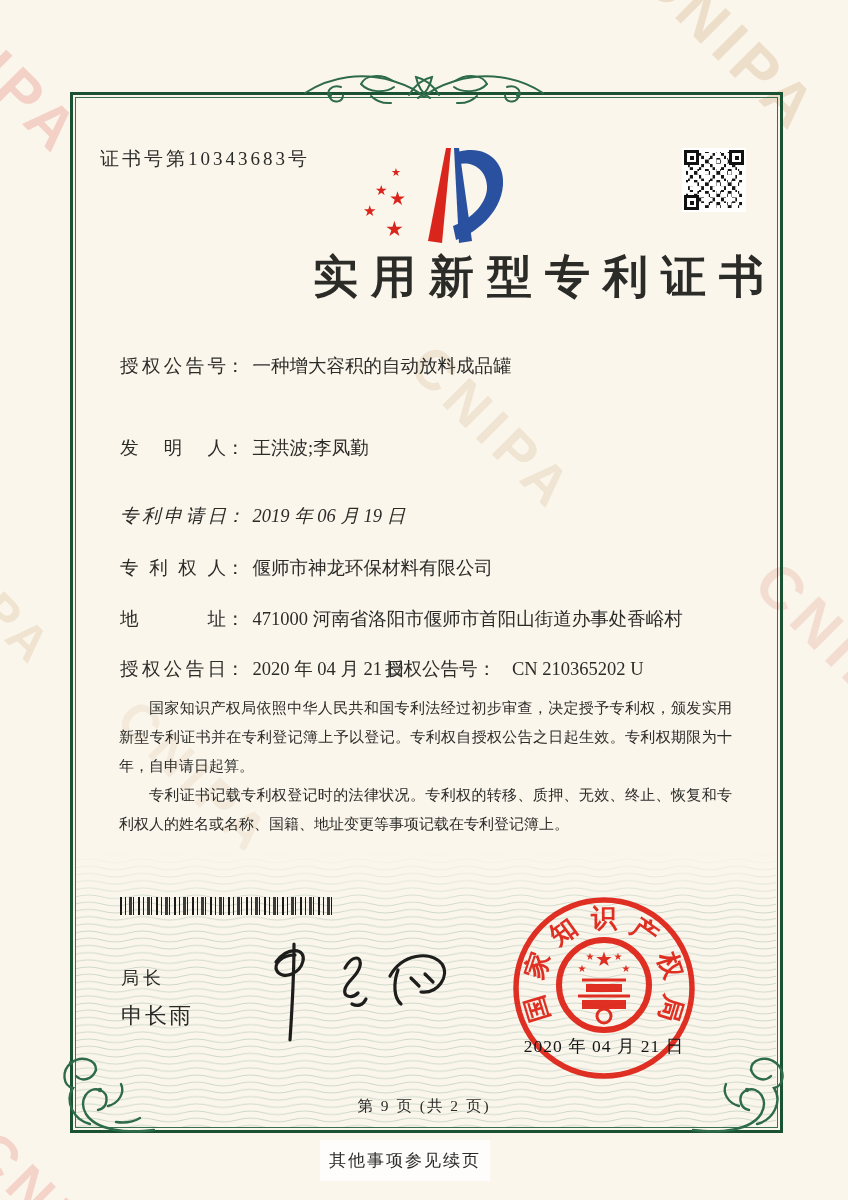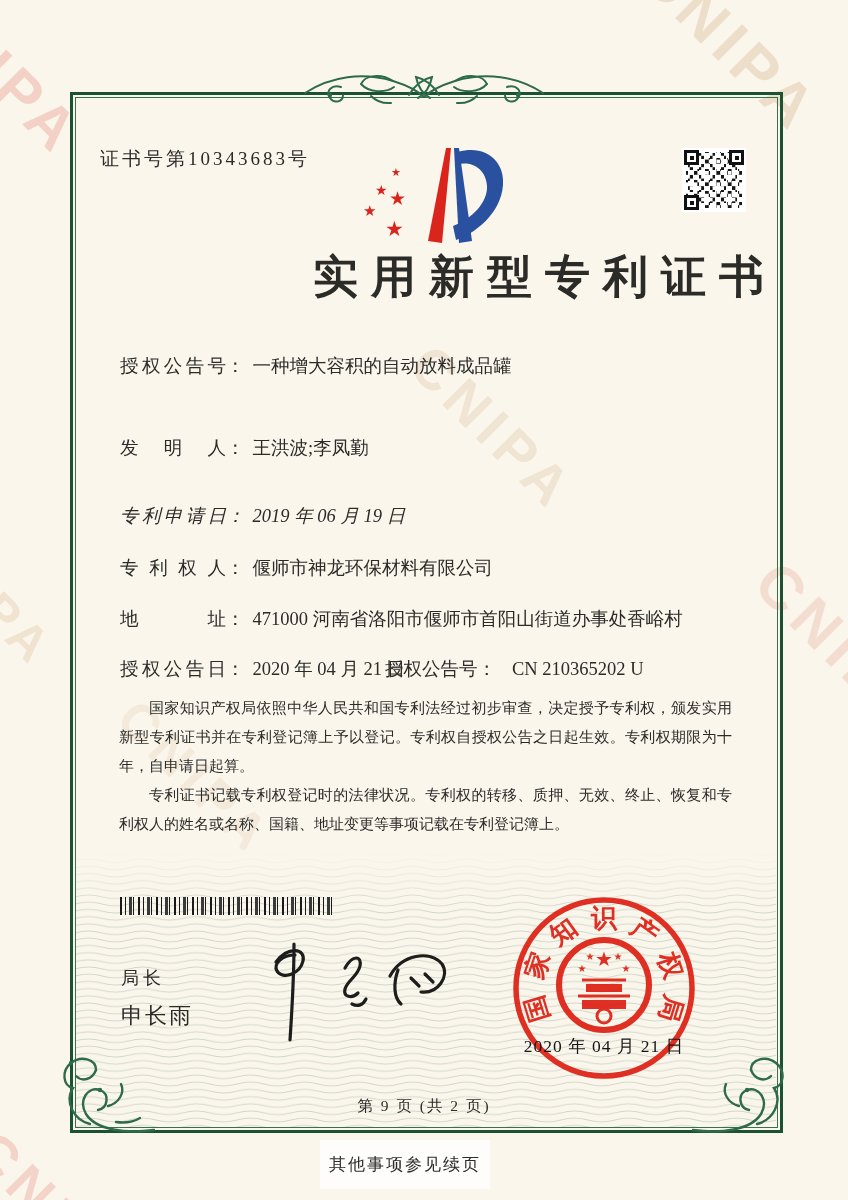--- a/index.html
+++ b/index.html
@@ -64,21 +64,21 @@
       #1a1a1a 0 2px, rgba(0,0,0,0) 2px 5px,
       #1a1a1a 5px 6px, rgba(0,0,0,0) 6px 9px,
       #3a3a3a 9px 12px, rgba(0,0,0,0) 12px 13px,
       #1a1a1a 13px 14px, rgba(0,0,0,0) 14px 18px);}
   .signer-title{position:absolute; left:121px; top:966px; font-size:18px; letter-spacing:4px; z-index:4;}
   .signer-name{position:absolute; left:121px; top:1001px; font-size:22px; letter-spacing:2px; z-index:4;}
   .sig{position:absolute; left:248px; top:938px; z-index:4;}
   .seal{position:absolute; left:502px; top:888px; z-index:5;}
   .pageinfo{position:absolute; left:0; right:0; top:1096px; text-align:center;
             font-size:15.5px; letter-spacing:2px; z-index:4;}
-  .note{position:absolute; left:320px; top:1140px; width:170px; height:49px;
+  .note{position:absolute; left:320px; top:1140px; width:170px; height:41px;
         background:#fefdfb; display:flex; align-items:center; justify-content:center;
         font-size:17px; letter-spacing:2px; z-index:4;}
 </style>
 </head>
 <body>
 
 <div class="page">
 
   <div class="wm wm1">CNIPA</div>
   <div class="wm wm2">CNIPA</div>

